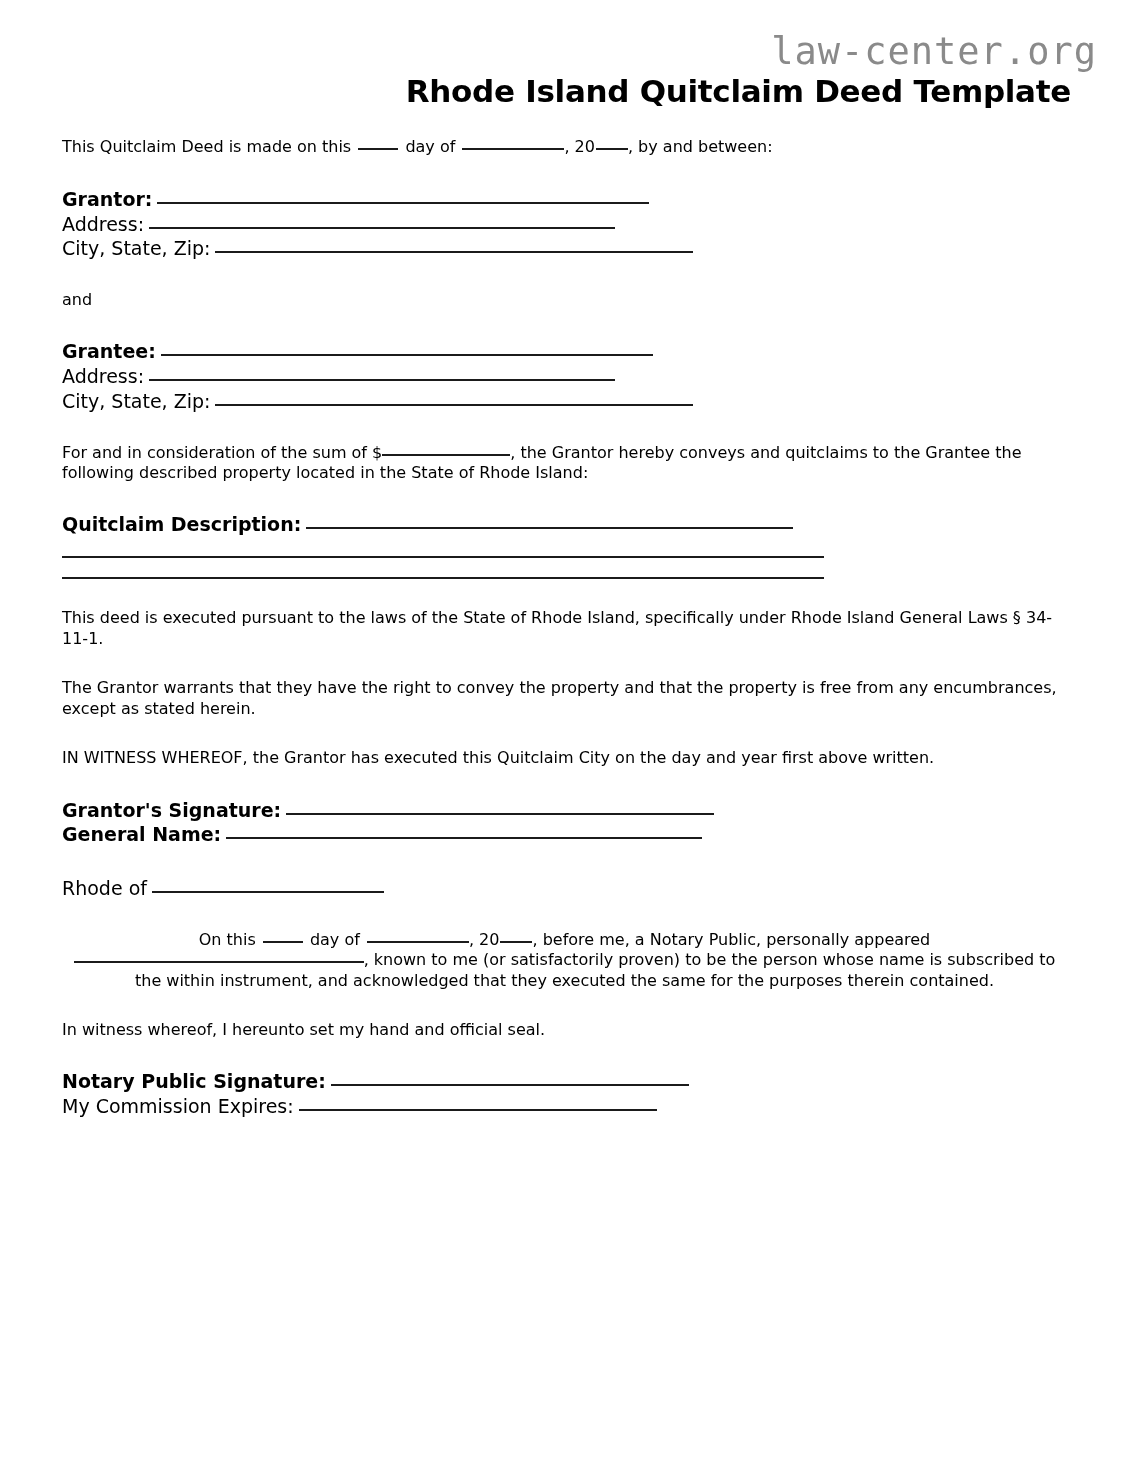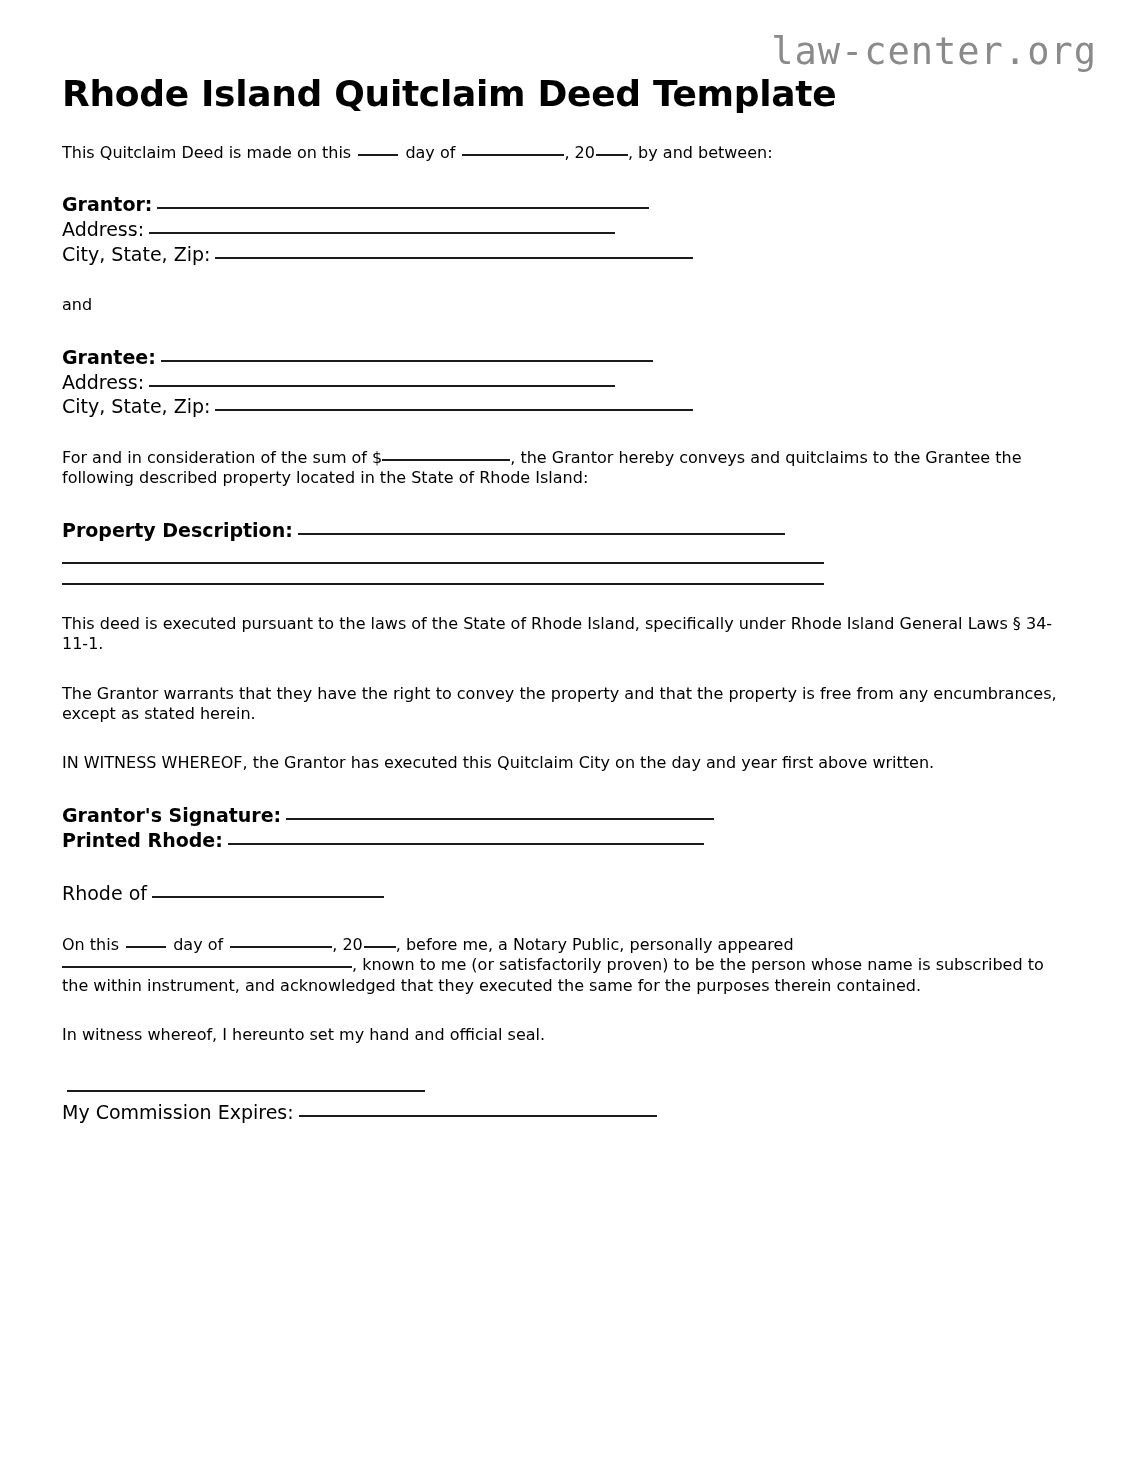--- a/index.html
+++ b/index.html
@@ -30,25 +30,26 @@
     font-family: "DejaVu Sans Mono", "Liberation Mono", monospace;
     font-size: 37px;
     letter-spacing: 1px;
     color: #8a8a8a;
     white-space: nowrap;
     user-select: none;
   }
   .doc-title {
     margin: 0;
     padding-top: 75px;
-    font-size: 36px;
+    font-size: 31px;
     font-weight: bold;
     letter-spacing: -0.3px;
     line-height: 1.08;
     color: #000;
+    text-align: right;
   }
   p.para {
     margin: 0;
     font-size: 16px;
     line-height: 1.28;
     color: #000;
   }
   .gap-lg { height: 29px; }
 
   .field-line {
@@ -80,21 +81,21 @@
   .rule.w-inline-short { width: 40px; margin-left: 2px; margin-right: 2px; }
   .rule.w-inline-med   { width: 102px; margin-left: 2px; margin-right: 0px; }
   .rule.w-inline-yr    { width: 32px; margin-left: 1px; margin-right: 0px; }
   .rule.w-inline-dollar{ width: 128px; margin-left: 0px; margin-right: 0px; }
   .rule.w-inline-name  { width: 290px; margin-left: 0px; margin-right: 0px; }
 
   .propdesc-lines .rule { display: block; }
   .propdesc-lines .spacer { height: 19px; }
 
   .para-wrap { max-width: 1010px; }
-  .para-wrap-narrow { max-width: 1005px; }
+  .para-wrap-narrow { max-width: 1005px; text-align: center; }
 </style>
 </head>
 <body>
 
 <div class="page">
 
   <div class="watermark">law-center.org</div>
 
   <h1 class="doc-title">Rhode Island Quitclaim Deed Template</h1>
 
@@ -117,21 +118,21 @@
   <div class="field-line"><span class="lbl bold">Grantee:</span><span class="rule w-grantor"></span></div>
   <div class="field-line"><span class="lbl">Address:</span><span class="rule w-address"></span></div>
   <div class="field-line"><span class="lbl">City, State, Zip:</span><span class="rule w-citystate"></span></div>
 
   <div class="gap-lg"></div>
 
   <p class="para para-wrap"><span>For and in consideration of the sum of $</span><span class="rule w-inline-dollar"></span><span>, the Grantor hereby conveys and quitclaims to the Grantee the following described property located in the State of Rhode Island:</span></p>
 
   <div class="gap-lg"></div>
 
-  <div class="field-line"><span class="lbl bold">Property Description:</span><span class="rule w-propdesc"></span></div>
+  <div class="field-line"><span class="lbl bold">Quitclaim Description:</span><span class="rule w-propdesc"></span></div>
   <div class="propdesc-lines">
     <div class="spacer"></div>
     <span class="rule w-full"></span>
     <div class="spacer"></div>
     <span class="rule w-full"></span>
   </div>
 
   <div class="gap-lg"></div>
 
   <p class="para para-wrap">This deed is executed pursuant to the laws of the State of Rhode Island, specifically under Rhode Island General Laws § 34-11-1.</p>
@@ -140,32 +141,32 @@
 
   <p class="para para-wrap">The Grantor warrants that they have the right to convey the property and that the property is free from any encumbrances, except as stated herein.</p>
 
   <div class="gap-lg"></div>
 
   <p class="para para-wrap">IN WITNESS WHEREOF, the Grantor has executed this Quitclaim City on the day and year first above written.</p>
 
   <div class="gap-lg"></div>
 
   <div class="field-line"><span class="lbl bold">Grantor's Signature:</span><span class="rule w-sign"></span></div>
-  <div class="field-line"><span class="lbl bold">Printed Rhode:</span><span class="rule w-printed"></span></div>
+  <div class="field-line"><span class="lbl bold">General Name:</span><span class="rule w-printed"></span></div>
 
   <div class="gap-lg"></div>
 
   <div class="field-line"><span class="lbl">Rhode of</span><span class="rule w-county"></span></div>
 
   <div class="gap-lg"></div>
 
   <p class="para para-wrap-narrow"><span>On this </span><span class="rule w-inline-short"></span><span> day of </span><span class="rule w-inline-med"></span><span>, 20</span><span class="rule w-inline-yr"></span><span>, before me, a Notary Public, personally appeared</span> <span class="rule w-inline-name"></span><span>, known to me (or satisfactorily proven) to be the person whose name is subscribed to the within instrument, and acknowledged that they executed the same for the purposes therein contained.</span></p>
 
   <div class="gap-lg"></div>
 
   <p class="para">In witness whereof, I hereunto set my hand and official seal.</p>
 
   <div class="gap-lg"></div>
 
-  <div class="field-line"><span class="rule w-notsign"></span></div>
+  <div class="field-line"><span class="lbl bold">Notary Public Signature:</span><span class="rule w-notsign"></span></div>
   <div class="field-line"><span class="lbl">My Commission Expires:</span><span class="rule w-commexp"></span></div>
 
 </div>
 
 </body></html>

